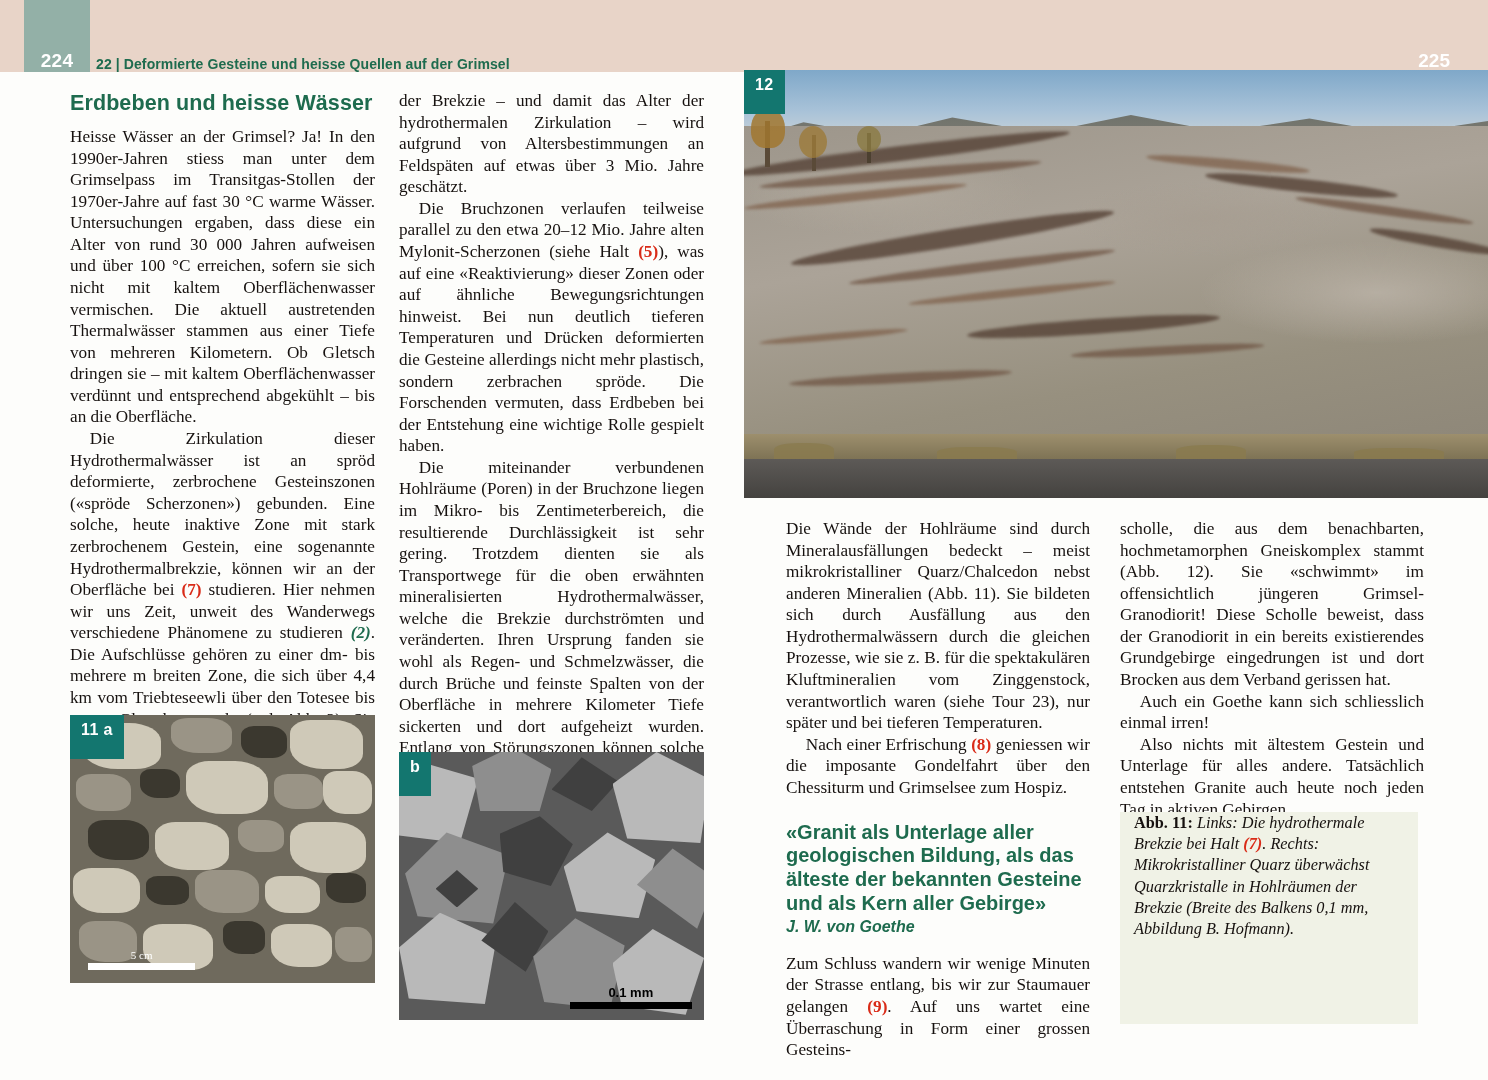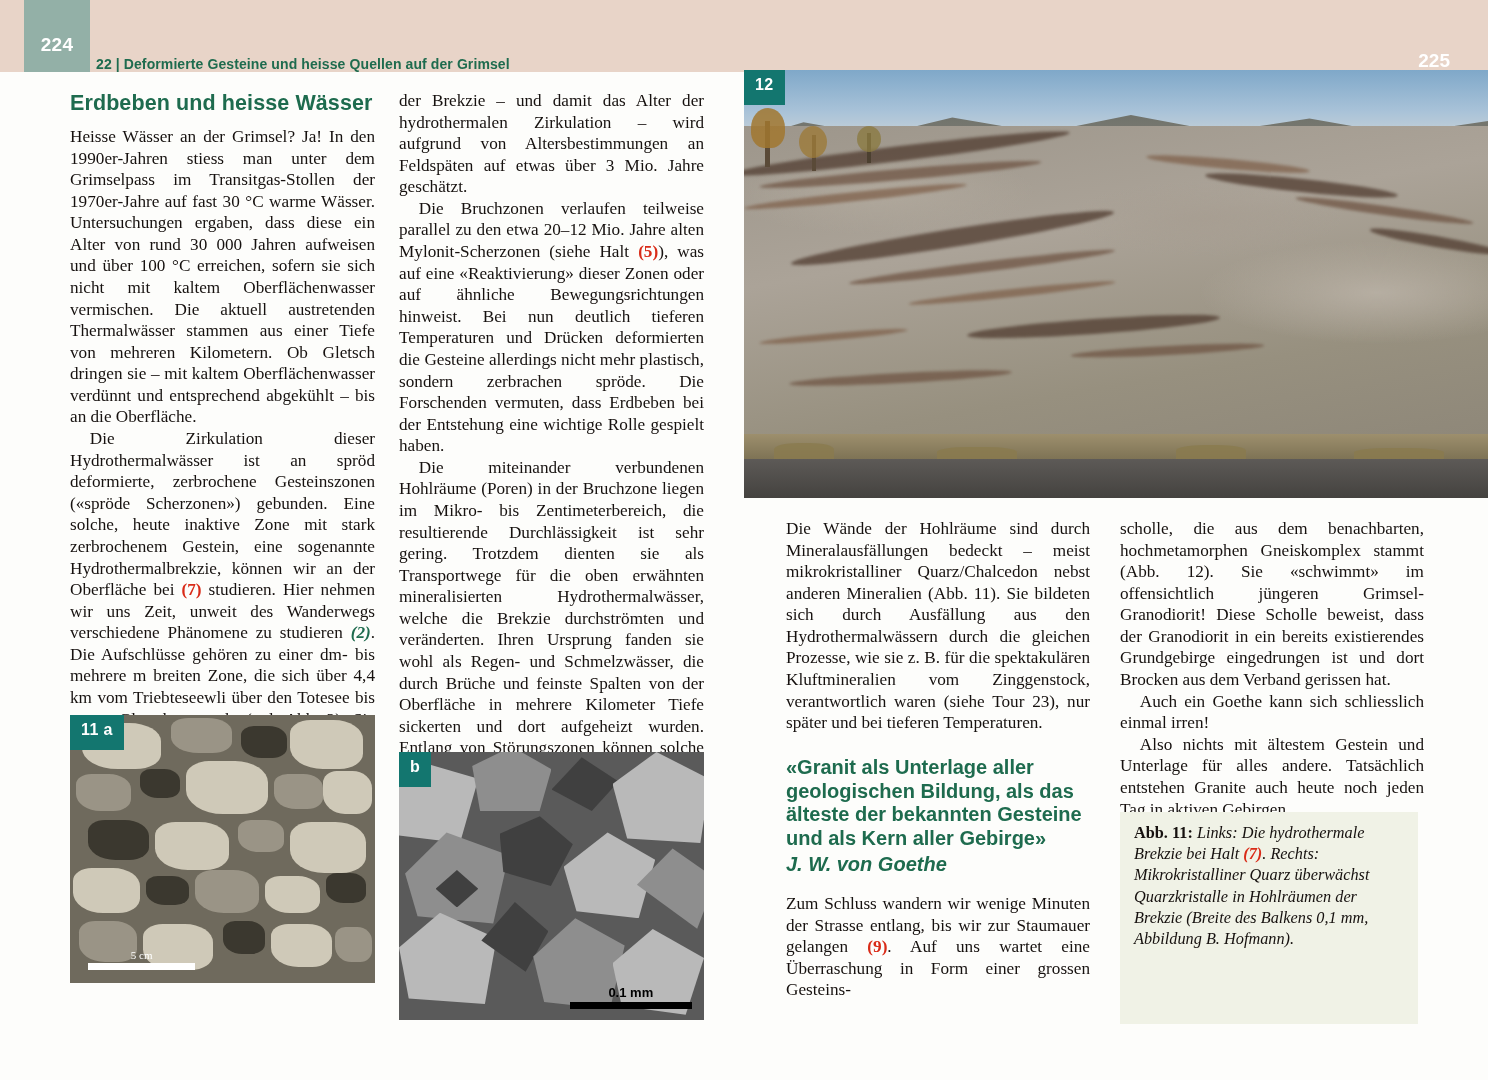--- a/index.html
+++ b/index.html
@@ -17,21 +17,21 @@
     position:absolute;left:0;top:0;width:1488px;height:72px;
     background:#e8d4c8;
   }
   .page-num-left{
     position:absolute;left:24px;top:0;width:66px;height:72px;
     background:#93b0a7;
     color:#ffffff;
     font-family:"Liberation Sans", sans-serif;
     font-weight:bold;font-size:19px;
     display:flex;align-items:flex-end;justify-content:center;
-    padding-bottom:16px;box-sizing:border-box;
+    padding-bottom:0;box-sizing:border-box;
     letter-spacing:0.3px;
   }
   .running-head{
     position:absolute;left:96px;top:0;height:72px;
     display:flex;align-items:flex-end;padding-bottom:12px;
     color:#1e6b4e;
     font-family:"Liberation Sans", sans-serif;
     font-weight:bold;font-size:14px;
     letter-spacing:0.1px;
     white-space:nowrap;
@@ -65,52 +65,52 @@
   
   .quote{
     margin-top:22px;
     font-family:"Liberation Sans", sans-serif;
     color:#1e6b4e;font-weight:bold;font-size:20px;line-height:1.19;
     text-align:left;
   }
   .quote-author{
     font-family:"Liberation Sans", sans-serif;
     color:#1e6b4e;font-weight:bold;font-style:italic;
-    font-size:20px;margin-top:1px;margin-bottom:16px;text-align:left;
+    font-size:16px;margin-top:1px;margin-bottom:16px;text-align:left;
   }
 
   
   .fig{position:absolute;overflow:hidden;}
   .badge{
     position:absolute;left:0;top:0;
     background:#13766f;color:#fff;
     font-family:"Liberation Sans", sans-serif;
     font-weight:bold;font-size:16px;
-    padding:6px 11px 11px 11px;
+    padding:6px 11px 20px 11px;
     z-index:5;letter-spacing:0.4px;
   }
 
   #fig12{left:744px;top:70px;width:744px;height:428px;}
   #fig11a{left:70px;top:715px;width:305px;height:268px;}
   #fig11b{left:399px;top:752px;width:305px;height:268px;}
 
   .scalebar{
     position:absolute;z-index:5;
     font-family:"Liberation Sans", sans-serif;
     color:#fff;text-align:center;
   }
   .scalebar .bar{background:#fff;height:7px;margin-top:2px;}
   .scalebar.dark .bar{background:#000;}
   .scalebar.dark{color:#000;}
 
   
   #captionbox{
     position:absolute;left:1120px;top:812px;width:298px;height:212px;
     background:#f0f2e6;
-    padding:10px 14px 10px 14px;box-sizing:border-box;
+    padding:0 14px 10px 14px;box-sizing:border-box;
     font-size:16.3px;line-height:1.30;color:#16110f;
     font-style:italic;text-align:left;
   }
   #captionbox b{font-style:normal;font-weight:bold;}
   #captionbox p{margin:0;}
 
   
   .ph{position:absolute;inset:0;}
 
   
@@ -203,20 +203,21 @@
         <div class="grassy" style="left:58%;bottom:0;width:70px;height:14px;"></div>
         <div class="grassy" style="left:82%;bottom:0;width:90px;height:11px;"></div>
       </div>
       <div class="road"></div>
     </div>
     <div class="badge">12</div>
   </div>
 
   <div class="col" id="col3">
     <p class="first">Die Wände der Hohlräume sind durch Mineralausfällungen bedeckt – meist mikrokristalliner Quarz/Chalcedon nebst anderen Mineralien (Abb. 11). Sie bildeten sich durch Ausfällung aus den Hydrothermalwässern durch die gleichen Prozesse, wie sie z. B. für die spektakulären Kluftmineralien vom Zinggenstock, verantwortlich waren (siehe Tour 23), nur später und bei tieferen Temperaturen.</p>
+    <p><span>Nach einer Erfrischung </span><span class="ref">(8)</span><span> geniessen wir die imposante Gondelfahrt über den Chessiturm und Grimselsee zum Hospiz.</span></p>
     <div class="quote">«Granit als Unterlage aller geologischen Bildung, als das älteste der bekannten Gesteine und als Kern aller Gebirge»</div>
     <div class="quote-author">J. W. von Goethe</div>
     <p class="first"><span>Zum Schluss wandern wir wenige Minuten der Strasse entlang, bis wir zur Staumauer gelangen </span><span class="ref">(9)</span><span>. Auf uns wartet eine Überraschung in Form einer grossen Gesteins-</span></p>
   </div>
 
   <div class="col" id="col4">
     <p class="first">scholle, die aus dem benachbarten, hochmetamorphen Gneiskomplex stammt (Abb. 12). Sie «schwimmt» im offensichtlich jüngeren Grimsel-Granodiorit! Diese Scholle beweist, dass der Granodiorit in ein bereits existierendes Grundgebirge eingedrungen ist und dort Brocken aus dem Verband gerissen hat.</p>
     <p>Auch ein Goethe kann sich schliesslich einmal irren!</p>
     <p>Also nichts mit ältestem Gestein und Unterlage für alles andere. Tatsächlich entstehen Granite auch heute noch jeden Tag in aktiven Gebirgen.</p>
   </div>

